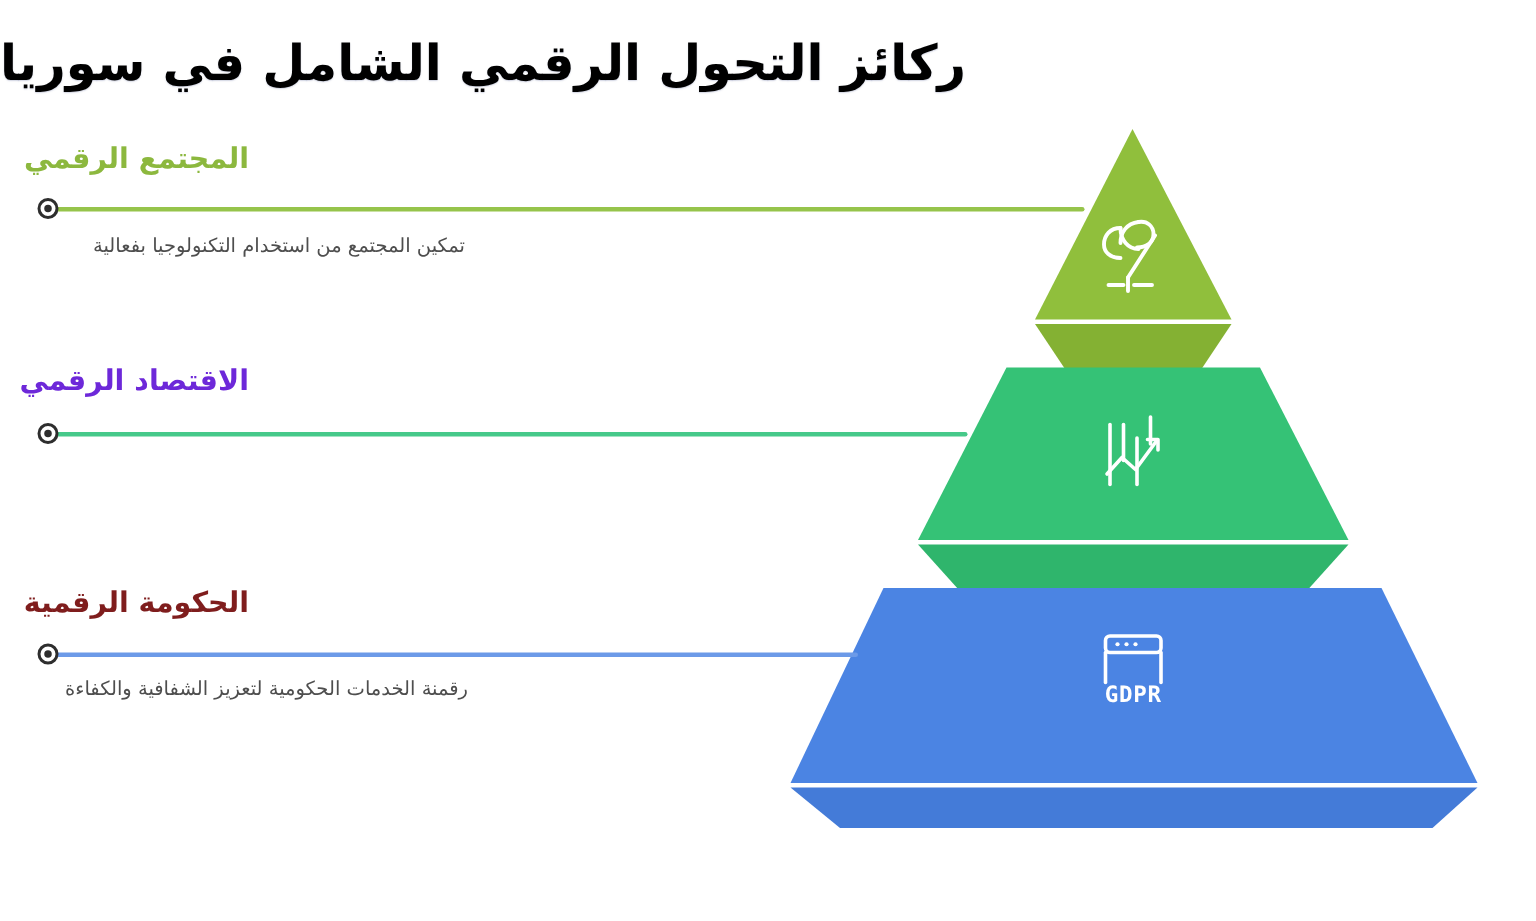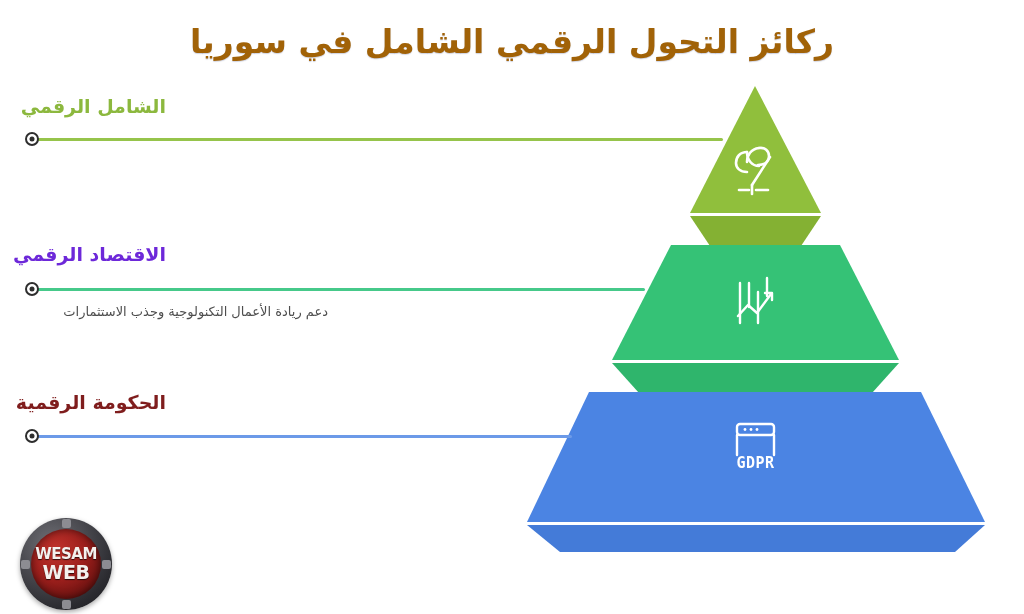--- a/index.html
+++ b/index.html
@@ -17,25 +17,25 @@
     background: #ffffff;
     overflow: hidden;
   }
 
   
   .title {
     position: absolute;
     top: 22px;
     left: 0;
     width: 1024px;
-    text-align: center;
+    text-align: left;
     font-family: "DejaVu Sans", sans-serif;
     font-size: 33px;
     font-weight: bold;
-    color: #a16207;
+    color: #000000;
     direction: rtl;
     letter-spacing: 0px;
     text-shadow: 0 1px 1px rgba(120,130,170,0.35);
     white-space: nowrap;
   }
 
   
   .tier-label {
     position: absolute;
     direction: rtl;
@@ -194,39 +194,28 @@
         <line x1="737" y1="435" x2="737" y2="455"></line>
         <line x1="774" y1="435" x2="774" y2="455"></line>
         <circle cx="745" cy="429.5" r="1.4" fill="#ffffff" stroke="none"></circle>
         <circle cx="751" cy="429.5" r="1.4" fill="#ffffff" stroke="none"></circle>
         <circle cx="757" cy="429.5" r="1.4" fill="#ffffff" stroke="none"></circle>
       </g>
       <text x="755.5" y="468" fill="#ffffff" font-family="DejaVu Sans Mono, monospace" font-size="15" font-weight="bold" letter-spacing="0.5" text-anchor="middle">GDPR</text>
     </g>
   </svg>
 
-  <div class="tier-label" style="right:858px; top:95px; color:#8cb83e;">الشامل الرقمي</div>
+  <div class="tier-label" style="right:858px; top:95px; color:#8cb83e;">المجتمع الرقمي</div>
   <div class="connector" style="left:36px; top:138px; width:687px; background:#96c44b;"></div>
   <div class="connector-dot" style="left:25px; top:132px; border:2.5px solid #2e2e2e;"></div>
+  <div class="tier-desc" style="right:714px; top:157px;">تمكين المجتمع من استخدام التكنولوجيا بفعالية</div>
 
   <div class="tier-label" style="right:858px; top:243px; color:#6d28d9;">الاقتصاد الرقمي</div>
   <div class="connector" style="left:36px; top:288px; width:609px; background:#46c98a;"></div>
   <div class="connector-dot" style="left:25px; top:282px; border:2.5px solid #2e2e2e;"></div>
-  <div class="tier-desc" style="right:696px; top:304px;">دعم ريادة الأعمال التكنولوجية وجذب الاستثمارات</div>
 
   <div class="tier-label" style="right:858px; top:391px; color:#7f1d1d;">الحكومة الرقمية</div>
   <div class="connector" style="left:36px; top:435px; width:536px; background:#6c9ae8;"></div>
   <div class="connector-dot" style="left:25px; top:429px; border:2.5px solid #2e2e2e;"></div>
-
-  <div class="logo">
-    <div class="logo-ring"></div>
-    <div class="logo-nub" style="left:41.5px; top:1px;"></div>
-    <div class="logo-nub" style="left:41.5px; bottom:1px;"></div>
-    <div class="logo-nub" style="left:1px; top:41.5px;"></div>
-    <div class="logo-nub" style="right:1px; top:41.5px;"></div>
-    <div class="logo-inner"></div>
-    <div class="logo-text">
-      <span class="l1">WESAM</span>
-      <span class="l2">WEB</span>
-    </div>
-  </div>
+  <div class="tier-desc" style="right:712px; top:452px;">رقمنة الخدمات الحكومية لتعزيز الشفافية والكفاءة</div>
+
 
 </div>
 
 </body></html>

